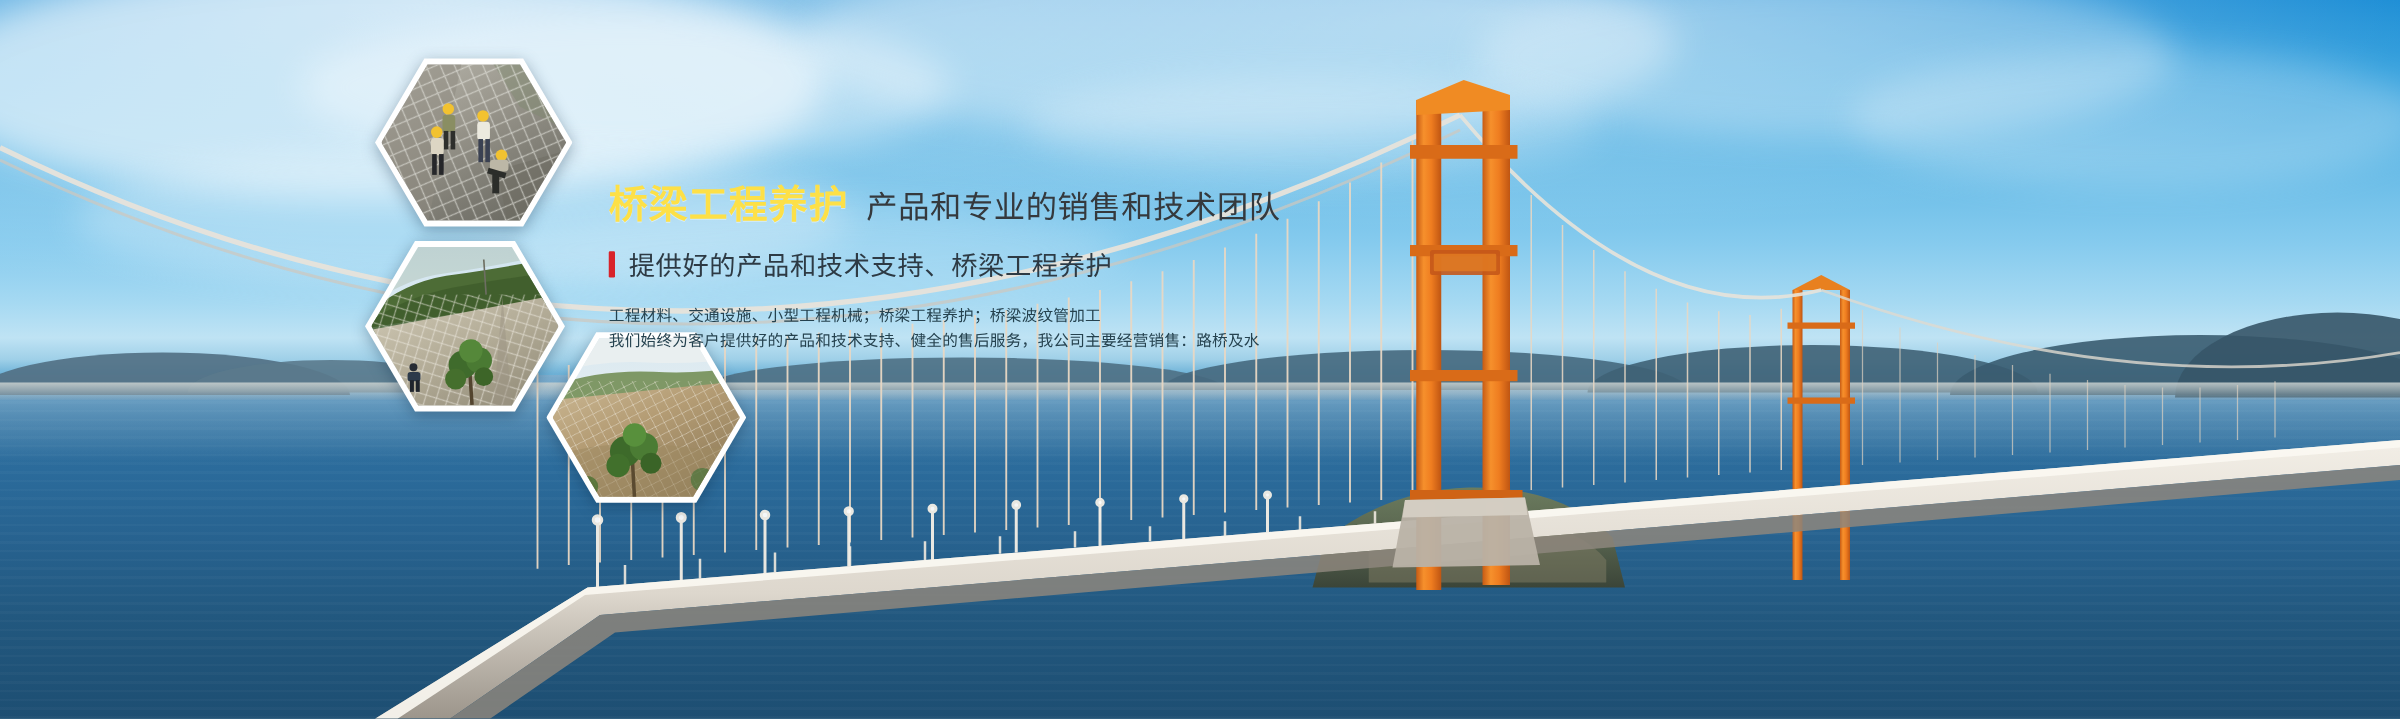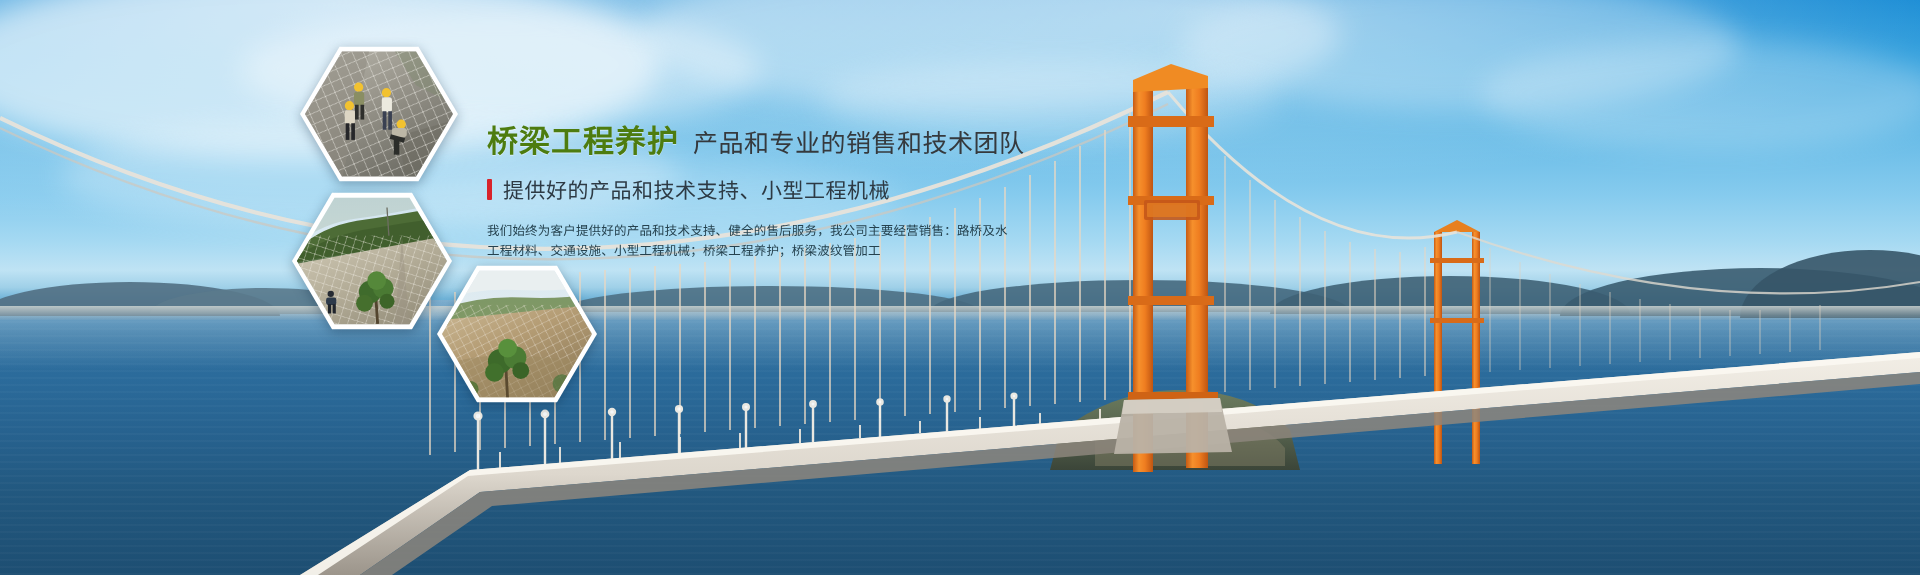--- a/index.html
+++ b/index.html
@@ -106,23 +106,24 @@
   .hx3{left:437px;top:263px;width:160px;height:142px;}
 
   
   .copy{position:absolute;left:487px;top:126px;width:560px;}
 
   .headline{
     display:flex;align-items:baseline;gap:14px;
     line-height:1;white-space:nowrap;
   }
   .headline .h-main{
-    font-size:31px;font-weight:bold;color:#4d7c0f;
+    font-size:31px;font-weight:bold;color:#fde047;
     letter-spacing:1px;
     text-shadow:0 1px 0 rgba(255,255,255,.45);
+    margin-top:22px;
   }
   .headline .h-sub{
     font-size:25px;font-weight:normal;color:#35393d;
     letter-spacing:.5px;
   }
 
   .subline{
     display:flex;align-items:center;gap:11px;
     margin-top:17px;white-space:nowrap;
   }
@@ -470,23 +471,23 @@
 
   <div class="copy">
 
     <div class="headline">
       <span class="h-main">桥梁工程养护</span>
       <span class="h-sub">产品和专业的销售和技术团队</span>
     </div>
 
     <div class="subline">
       <span class="red-bar"></span>
-      <span class="s-text">提供好的产品和技术支持、小型工程机械</span>
+      <span class="s-text">提供好的产品和技术支持、桥梁工程养护</span>
     </div>
 
     <div class="body-copy">
+      <span class="bline">工程材料、交通设施、小型工程机械；桥梁工程养护；桥梁波纹管加工</span>
       <span class="bline">我们始终为客户提供好的产品和技术支持、健全的售后服务，我公司主要经营销售：路桥及水</span>
-      <span class="bline">工程材料、交通设施、小型工程机械；桥梁工程养护；桥梁波纹管加工</span>
     </div>
 
   </div>
 
 </div>
 
 </body></html>

